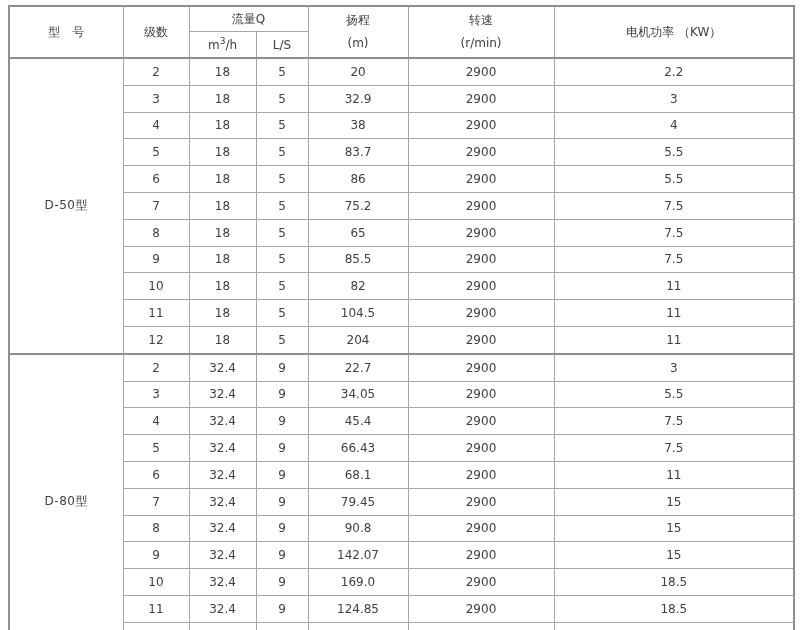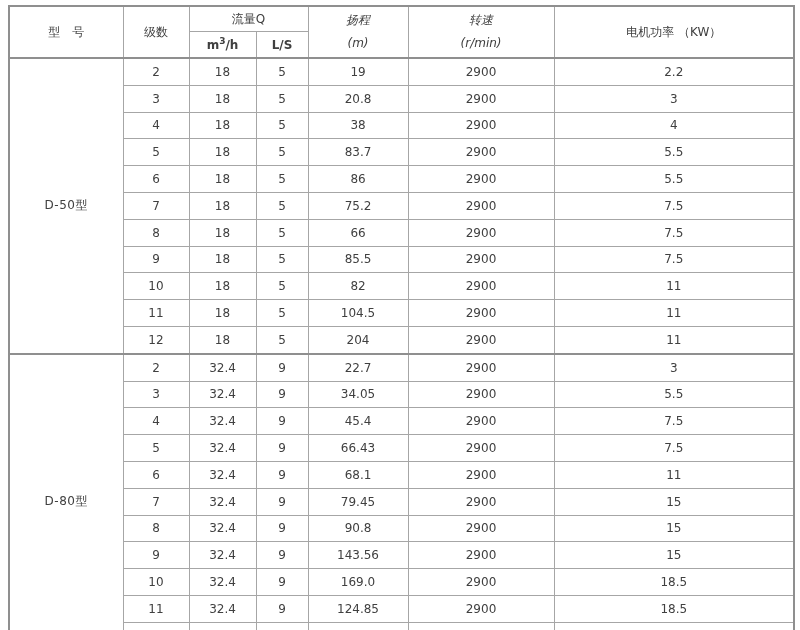--- a/index.html
+++ b/index.html
@@ -28,23 +28,23 @@
     vertical-align: middle;
     font-weight: normal;
     font-size: 12px;
     padding: 0;
     overflow: hidden;
     white-space: nowrap;
   }
   
   thead th { font-size: 12.5px; }
   thead tr.hrow1 th { height: 24px; }
-  thead tr.hrow2 th { height: 25px; font-weight: bold; }
+  thead tr.hrow2 th { height: 25px; }
   thead th.hb { border-bottom: 2px solid #8f8f8f; }
-  .two-line span { display: block; line-height: 23px; font-style: italic; }
+  .two-line span { display: block; line-height: 23px; }
   sup { font-size: 9px; vertical-align: super; line-height: 0; }
   
   tbody td { height: 25.8px; }
   tbody tr.group-start td { border-top: 2px solid #8f8f8f; }
   td.model-cell { letter-spacing: 0.5px; }
 </style>
 </head>
 <body>
 
 <div class="table-wrap">
@@ -77,29 +77,29 @@
         <th class="hb"><span>m</span><sup>3</sup><span>/h</span></th>
         <th class="hb">L/S</th>
       </tr>
     </thead>
     <tbody id="spec-body">
         <tr class="group-start">
           <td rowspan="11" class="model-cell">D-50型</td>
           <td>2</td>
           <td>18</td>
           <td>5</td>
-          <td>19</td>
+          <td>20</td>
           <td>2900</td>
           <td>2.2</td>
         </tr>
         <tr>
           <td>3</td>
           <td>18</td>
           <td>5</td>
-          <td>20.8</td>
+          <td>32.9</td>
           <td>2900</td>
           <td>3</td>
         </tr>
         <tr>
           <td>4</td>
           <td>18</td>
           <td>5</td>
           <td>38</td>
           <td>2900</td>
           <td>4</td>
@@ -125,21 +125,21 @@
           <td>18</td>
           <td>5</td>
           <td>75.2</td>
           <td>2900</td>
           <td>7.5</td>
         </tr>
         <tr>
           <td>8</td>
           <td>18</td>
           <td>5</td>
-          <td>66</td>
+          <td>65</td>
           <td>2900</td>
           <td>7.5</td>
         </tr>
         <tr>
           <td>9</td>
           <td>18</td>
           <td>5</td>
           <td>85.5</td>
           <td>2900</td>
           <td>7.5</td>
@@ -222,21 +222,21 @@
           <td>32.4</td>
           <td>9</td>
           <td>90.8</td>
           <td>2900</td>
           <td>15</td>
         </tr>
         <tr>
           <td>9</td>
           <td>32.4</td>
           <td>9</td>
-          <td>143.56</td>
+          <td>142.07</td>
           <td>2900</td>
           <td>15</td>
         </tr>
         <tr>
           <td>10</td>
           <td>32.4</td>
           <td>9</td>
           <td>169.0</td>
           <td>2900</td>
           <td>18.5</td>

